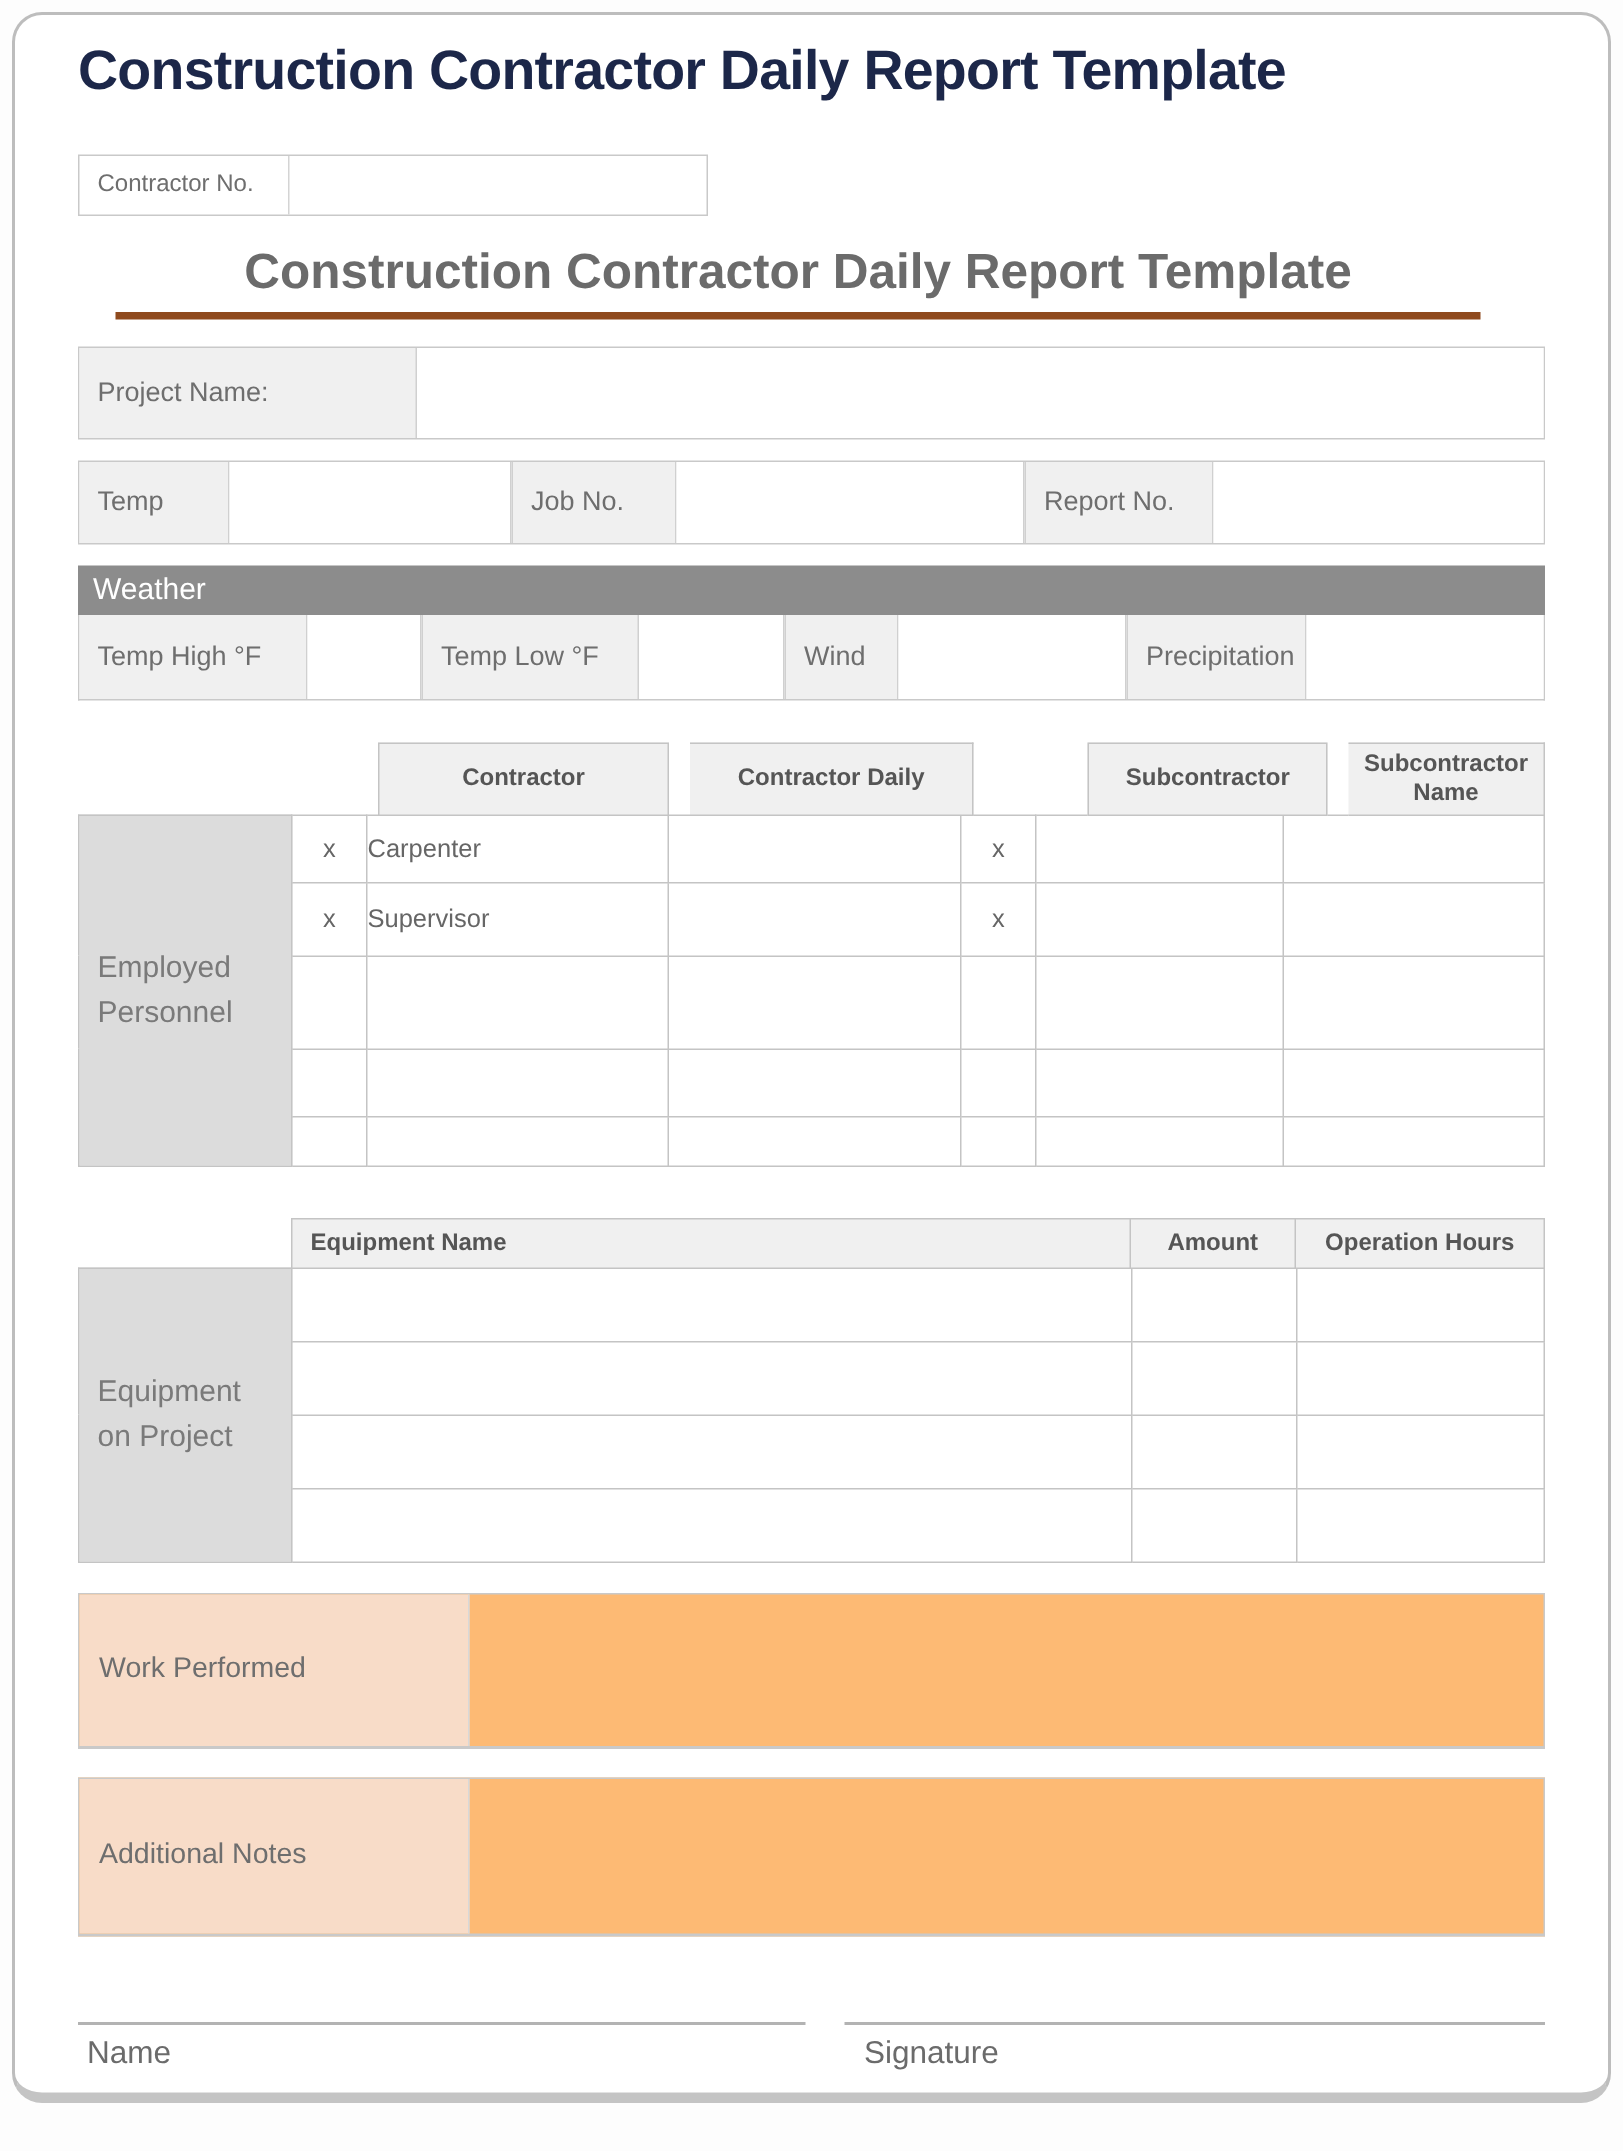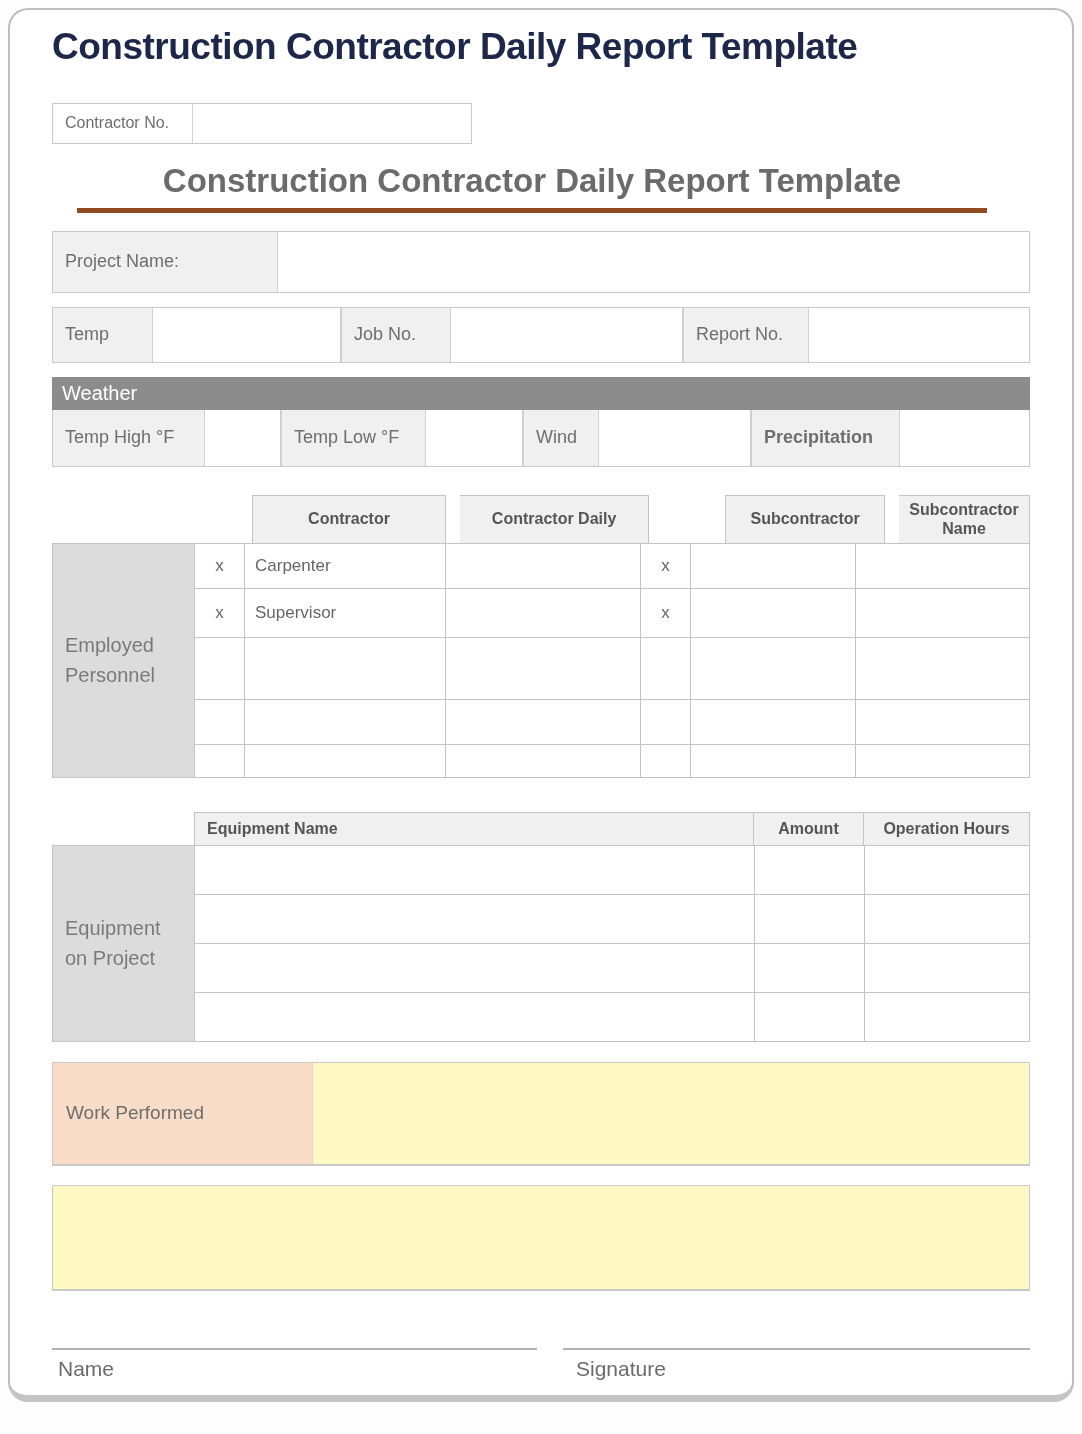--- a/index.html
+++ b/index.html
@@ -54,21 +54,21 @@
   .w-date{width:100px;}  .w-datein{width:188px;}
   .w-job{width:110px;}   .w-jobin{width:232px;}
   .w-rep{width:126px;}   .w-repin{flex:1;}
 
   .weather-wrap{margin-top:14px;}
   .weather-bar{height:33px;background:var(--weather-bar-gray);color:#ffffff;display:flex;align-items:center;padding-left:10px;font-size:20px;}
   .temp-row{height:57px;border-top:none;}
   .w-th{width:152px;} .w-thin{width:76px;}
   .w-tl{width:145px;} .w-tlin{width:97px;}
   .w-wd{width:76px;}  .w-wdin{width:152px;}
-  .w-pr{width:149px;font-weight:bold;} .w-prin{flex:1;}
+  .w-pr{width:120px;} .w-prin{flex:1;}
 
   
   .sec-header{display:flex;position:relative;z-index:2;margin-bottom:-1px;}
   .sec-header .spacer{background:transparent;}
   .sec-header .hcell{
     background:var(--label-cell-gray);border:1px solid var(--border-gray);
     display:flex;align-items:center;justify-content:center;text-align:center;
     font-weight:bold;font-size:16px;color:#555;line-height:1.2;
   }
   .sec-header .hcell + .hcell{border-left:none;}
@@ -82,30 +82,30 @@
   .p-header .h4 span{display:block;width:130px;margin:0 auto;}
 
   table.sec-body{width:100%;border-collapse:collapse;table-layout:fixed;position:relative;z-index:1;}
   table.sec-body td{border:1px solid var(--border-gray);background:#fff;font-size:17px;color:#666;vertical-align:middle;}
   table.sec-body td.sec-lbl{
     background:var(--section-label-gray);color:#7a7a7a;font-size:20px;
     padding-left:12px;line-height:1.5;
   }
   table.sec-body td.sec-lbl span{display:block;max-width:112px;}
   td.chk{text-align:center;font-size:16px;color:#6e6e6e;}
-  td.val{padding-left:10px;}
+  td.val{padding-left:0;}
 
   .e-header{height:34px;margin-top:34px;}
   .e-header .sp1{width:142px;}
   .e-header .h1{width:560px;justify-content:flex-start;padding-left:12px;}
   .e-header .h2{width:110px;}
   .e-header .h3{flex:1;}
 
   
-  .note-box{display:flex;border:1px solid #c9c9c9;border-bottom-width:2px;background:#fef9c3;}
+  .note-box{display:flex;border:1px solid #c9c9c9;border-bottom-width:2px;background:#fdba74;}
   .note-box .nlbl{width:260px;background:var(--peach);border-right:1px solid #d8d8d8;display:flex;align-items:center;padding-left:13px;font-size:19px;color:#6e6e6e;}
   .note-box .nval{flex:1;padding:8px 10px;font-size:17px;}
   .work-box{height:104px;margin-top:20px;}
   .notes-box{height:106px;margin-top:19px;}
 
   
   .sig-row{display:flex;gap:26px;margin-top:57px;}
   .sig-field{border-top:2px solid #b3b3b3;padding-top:7px;font-size:21px;color:#6b6b6b;}
   .sig-name{width:485px;padding-left:6px;}
   .sig-sign{flex:1;padding-left:13px;}
@@ -258,20 +258,21 @@
     </tr>
   </tbody>
     </table>
 
   <div class="note-box work-box">
     <div class="nlbl">Work Performed</div>
     <div class="nval"></div>
   </div>
 
   <div class="note-box notes-box">
+    <div class="nlbl">Additional Notes</div>
     <div class="nval"></div>
   </div>
 
   <div class="sig-row">
     <div class="sig-field sig-name">Name</div>
     <div class="sig-field sig-sign">Signature</div>
   </div>
 
 </div>
 

